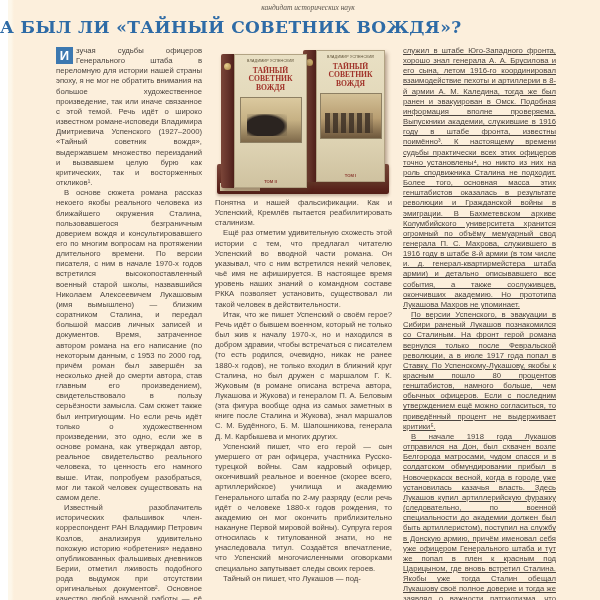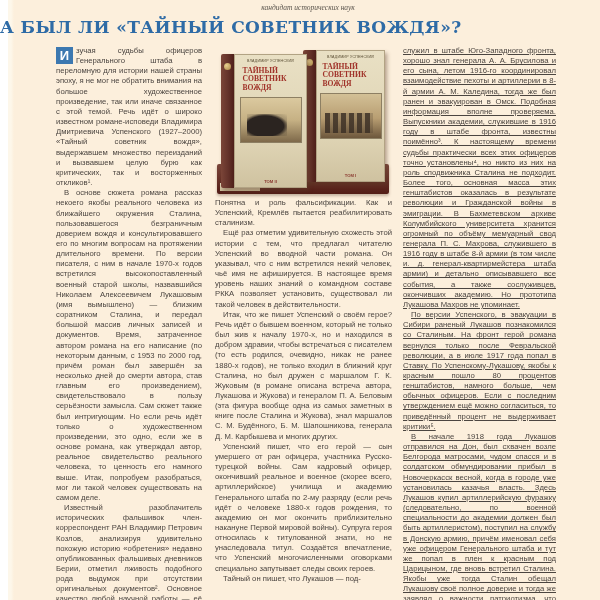--- a/index.html
+++ b/index.html
@@ -97,21 +97,21 @@
     display:flex;flex-direction:column;align-items:center;
     padding:4px 2px 3px 2px;
   }
   .b-author{
     font-size:3.6px;letter-spacing:.2px;color:#55492f;
     white-space:nowrap;
   }
   .b-title{
     margin-top:4px;
     font-family:"Liberation Serif",serif;font-weight:bold;
-    font-size:7.6px;line-height:8.4px;text-align:left;
+    font-size:7.6px;line-height:8.4px;text-align:center;
     color:#a03229;
     width:56px;
   }
   .b-ill{
     margin-top:5px;
     width:62px;height:46px;
     border:1px solid #8d7f63;
     box-sizing:border-box;
     position:relative;overflow:hidden;
   }
@@ -175,21 +175,21 @@
             <div class="b-author">ВЛАДИМИР УСПЕНСКИЙ</div>
             <div class="b-title">ТАЙНЫЙ СОВЕТНИК ВОЖДЯ</div>
             <div class="b-ill ill-train">
               <div class="blob"></div>
             </div>
             <div class="b-vol">ТОМ II</div>
           </div>
         </div>
       </div>
       <div>
-          <p class="para">Понятна и роль фальсификации. Как и Успенский, Кремлёв пытается реабилитировать сталинизм.</p>
+          <p class="para">Понятна и нашей фальсификации. Как и Успенский, Кремлёв пытается реабилитировать сталинизм.</p>
           <p class="para">Ещё раз отметим удивительную схожесть этой истории с тем, что предлагал читателю Успенский во вводной части романа. Он указывал, что с ним встретился некий человек, чьё имя не афишируется. В настоящее время уровень наших знаний о командном составе РККА позволяет установить, существовал ли такой человек в действительности.</p>
           <p class="para">Итак, что же пишет Успенский о своём герое? Речь идёт о бывшем военном, который не только был жив к началу 1970-х, но и находился в добром здравии, чтобы встречаться с писателем (то есть родился, очевидно, никак не ранее 1880-х годов), не только входил в ближний круг Сталина, но был дружен с маршалом Г. К. Жуковым (в романе описана встреча автора, Лукашова и Жукова) и генералом П. А. Беловым (эта фигура вообще одна из самых заметных в книге после Сталина и Жукова), знал маршалов С. М. Будённого, Б. М. Шапошникова, генерала Д. М. Карбышева и многих других.</p>
           <p class="para">Успенский пишет, что его герой — сын умершего от ран офицера, участника Русско-турецкой войны. Сам кадровый офицер, окончивший реальное и военное (скорее всего, артиллерийское) училища и академию Генерального штаба по 2-му разряду (если речь идёт о человеке 1880-х годов рождения, то академию он мог окончить приблизительно накануне Первой мировой войны). Супруга героя относилась к титулованной знати, но не унаследовала титул. Создаётся впечатление, что Успенский многочисленными оговорками специально запутывает следы своих героев.</p>
           <p class="para">Тайный он пишет, что Лукашов — под-</p>
         </div>
     </div>
 
     <div id="col3" class="col">
         <p class="para">служил в штабе Юго-Западного фронта, хорошо знал генерала А. А. Брусилова и его сына, летом 1916-го координировал взаимодействие пехоты и артиллерии в 8-й армии А. М. Каледина, тогда же был ранен и эвакуирован в Омск. Подобная информация вполне проверяема. Выпускники академии, служившие в 1916 году в штабе фронта, известны поимённо³. К настоящему времени судьбы практически всех этих офицеров точно установлены⁴, но никто из них на роль сподвижника Сталина не подходит. Более того, основная масса этих генштабистов оказалась в результате революции и Гражданской войны в эмиграции. В Бахметевском архиве Колумбийского университета хранится огромный по объёму мемуарный свод генерала П. С. Махрова, служившего в 1916 году в штабе 8-й армии (в том числе и. д. генерал-квартирмейстера штаба армии) и детально описывавшего все события, а также сослуживцев, окончивших академию. Но прототипа Лукашова Махров не упоминает.</p>
         <p class="para">По версии Успенского, в эвакуации в Сибири раненый Лукашов познакомился со Сталиным. На фронт герой романа вернулся только после Февральской революции, а в июле 1917 года попал в Ставку. По Успенскому-Лукашову, якобы к красным пошло 80 процентов генштабистов, намного больше, чем обычных офицеров. Если с последним утверждением ещё можно согласиться, то приведённый процент не выдерживает критики⁵.</p>

